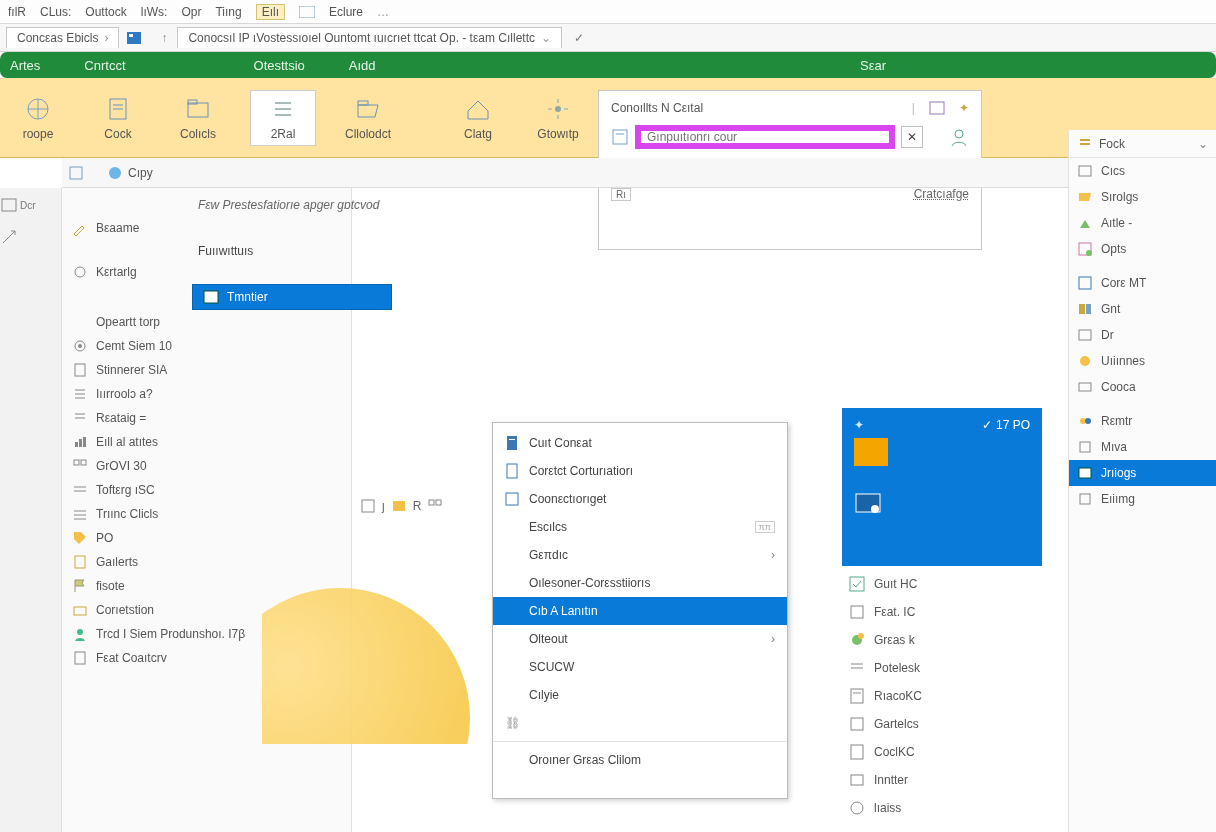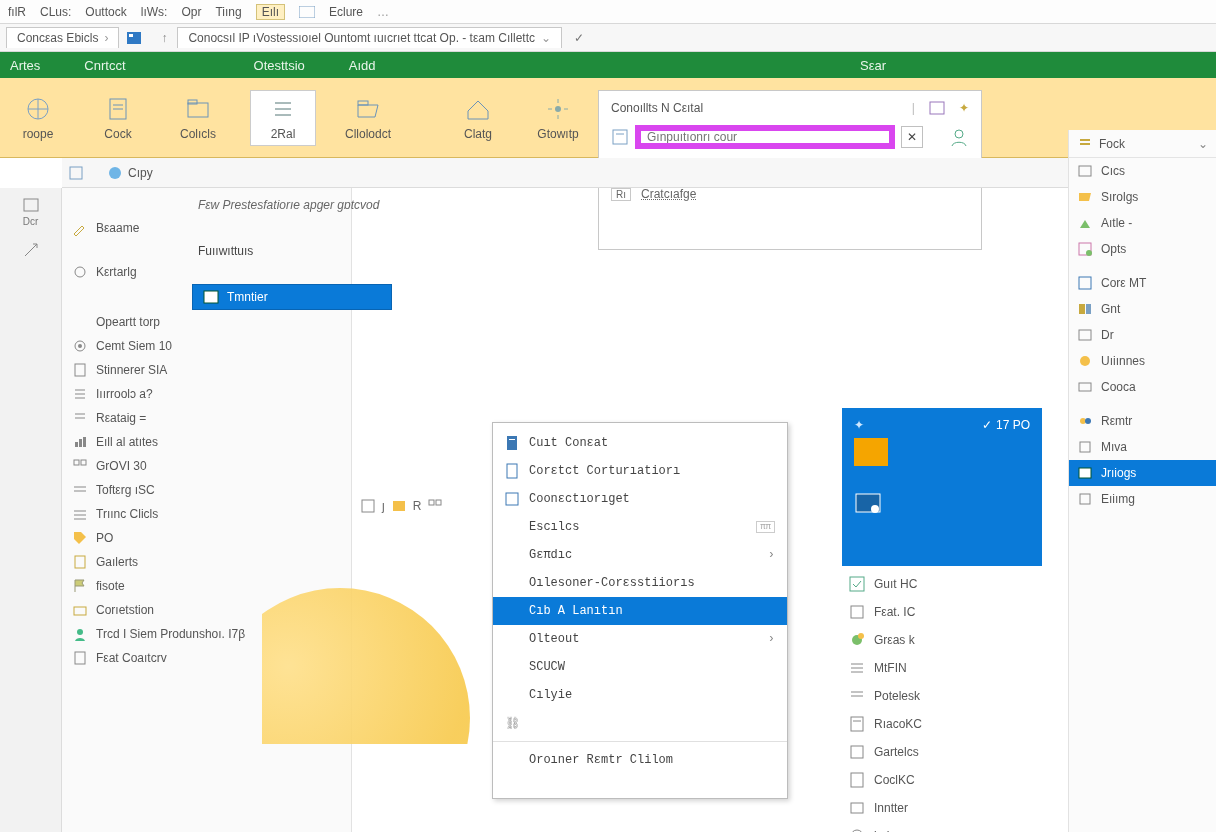--- a/index.html
+++ b/index.html
@@ -13,33 +13,33 @@
   .top-menu .sel{border:1px solid #d4c27a;background:#fff0c2;padding:0 5px;}
   
   .tab-bar{height:28px;display:flex;align-items:center;padding:0 6px;
     border-bottom:1px solid #d8d8d8;background:#f7f7f7;}
   .tab{display:flex;align-items:center;gap:6px;padding:3px 10px;
     border:1px solid #c8c8c8;border-bottom:none;margin-right:6px;
     background:#fff;color:#555;}
   .mini-ico{display:inline-flex;}
   
   .green-tabs{height:26px;background:#1f8b3b;display:flex;align-items:center;
-    padding:0 10px;gap:44px;color:#fff;font-size:13px;}
+    padding:0 10px;gap:44px;color:#fff;font-size:13px;border-radius:7px;}
   .green-tabs span{color:#e8f5ea;}
   
   .ribbon{height:80px;background:#ffe3a0;border-bottom:1px solid #d8b85e;
     display:flex;align-items:center;padding:0 10px;position:relative;}
   .rib-item{display:flex;flex-direction:column;align-items:center;gap:4px;
     margin-right:24px;min-width:56px;color:#555;}
   .rib-item .ic{width:28px;height:28px;}
   
   .stage{position:absolute;left:0;top:158px;right:0;bottom:0;}
   .left-gutter{position:absolute;left:0;top:30px;width:62px;bottom:0;
     background:#f2f2f2;border-right:1px solid #dcdcdc;padding-top:8px;}
-  .left-gutter .g{display:flex;flex-direction:column;align-items:center;gap:2px;
+  .left-gutter .g{display:flex;flex-direction:row;align-items:center;gap:2px;
     margin-bottom:14px;color:#777;font-size:10px;}
   .sub-ribbon{position:absolute;left:62px;top:0;right:0;height:30px;
     background:#f7f7f7;border-bottom:1px solid #dcdcdc;display:flex;
     align-items:center;padding-left:6px;gap:22px;}
   .sub-ribbon .sbtn{display:flex;align-items:center;gap:4px;color:#555;}
   .sidebar{position:absolute;left:62px;top:30px;width:290px;bottom:0;
     background:#fafafa;border-right:1px solid #e2e2e2;padding:8px 0;}
   .sb-item{display:flex;align-items:center;gap:8px;padding:4px 10px;
     color:#555;}
   .sb-item.sel{background:#0a7ad8;color:#fff;border:1px solid #0864b3;}
@@ -49,28 +49,28 @@
   .sb-head2{padding:4px 10px 2px 26px;color:#444;font-size:12px;}
   
   .panel{position:absolute;left:598px;top:90px;width:384px;height:160px;
     background:#fff;border:1px solid #c8c8c8;padding:10px 12px;}
   .panel .ttl{display:flex;align-items:center;gap:14px;color:#555;margin-bottom:10px;}
   .search-row{display:flex;align-items:center;gap:6px;}
   .search-row input{flex:1;height:24px;border:6px solid #d946ef;padding:0 6px;
     font-size:12px;color:#777;}
   .search-row .x{width:22px;height:22px;border:1px solid #c0c0c0;display:flex;
     align-items:center;justify-content:center;}
-  .panel .row2{display:flex;align-items:center;gap:10px;margin-top:12px;color:#666;}
+  .panel .row2{display:flex;align-items:center;gap:10px;margin-top:12px;color:#666;justify-content:space-between;}
   .panel .row2 .bb{display:flex;align-items:center;gap:4px;}
   
   .ctx{position:absolute;left:492px;top:264px;width:296px;background:#fff;
     border:1px solid #bcbcbc;box-shadow:2px 2px 5px rgba(0,0,0,.18);
     padding:6px 0;}
   .ctx .mi{display:flex;align-items:center;gap:10px;height:28px;padding:0 12px;
-    color:#444;font-family:Liberation Mono, monospace;}
+    color:#444;}
   .ctx .mi.sel{background:#0a7ad8;color:#fff;}
   .ctx .mi.has-sub::after{content:"›";margin-left:auto;color:#888;}
   .ctx .sep{height:1px;background:#e0e0e0;margin:4px 0;}
   .ctx .spacer-bottom{height:18px;}
   
   .mini-strip{position:absolute;left:360px;top:340px;width:130px;display:flex;
     gap:6px;align-items:center;color:#666;}
   
   .blue-card{position:absolute;left:842px;top:250px;width:200px;height:158px;
     background:#0a7ad8;color:#fff;padding:10px 12px;}
@@ -535,21 +535,21 @@
     <div class="mi">
       <span style="width:14px;"></span>
         <span>Cılyie</span>
     </div>
     <div class="mi">
       <span style="color:#888;">⛓</span>
     </div>
     <div class="sep"></div>
     <div class="mi">
       <span style="width:14px;"></span>
-        <span>Oroıner Rεmtr Clilom</span>
+        <span>Oroıner Grεas Clilom</span>
     </div>
     <div class="spacer-bottom"></div>
   </div>
 
   <div class="blue-card">
     <div class="hd">
       <span style="color:#cfe8ff;">✦</span>
       <span class="chk">17 PO</span>
     </div>
     <div class="bubble"></div>
@@ -579,28 +579,20 @@
         <svg width="18" height="18">
           <circle cx="9" cy="9" r="5" fill="#7bbf6a"></circle>
           <circle cx="13" cy="5" r="3" fill="#f4c04a"></circle>
         </svg>
         <span>Grεas k</span>
       </div>
     <div class="ri">
         <svg width="18" height="18">
           <line x1="3" y1="5" x2="15" y2="5" stroke="#888"></line>
           <line x1="3" y1="9" x2="15" y2="9" stroke="#888"></line>
-          <line x1="3" y1="13" x2="15" y2="13" stroke="#888"></line>
-        </svg>
-        <span>MtFIN</span>
-      </div>
-    <div class="ri">
-        <svg width="18" height="18">
-          <line x1="3" y1="5" x2="15" y2="5" stroke="#888"></line>
-          <line x1="3" y1="9" x2="15" y2="9" stroke="#888"></line>
         </svg>
         <span>Potelesk</span>
       </div>
     <div class="ri">
         <svg width="18" height="18">
           <rect x="3" y="2" width="12" height="14" fill="none" stroke="#888"></rect>
           <line x1="5" y1="6" x2="13" y2="6" stroke="#888"></line>
         </svg>
         <span>RıacoKC</span>
       </div>

